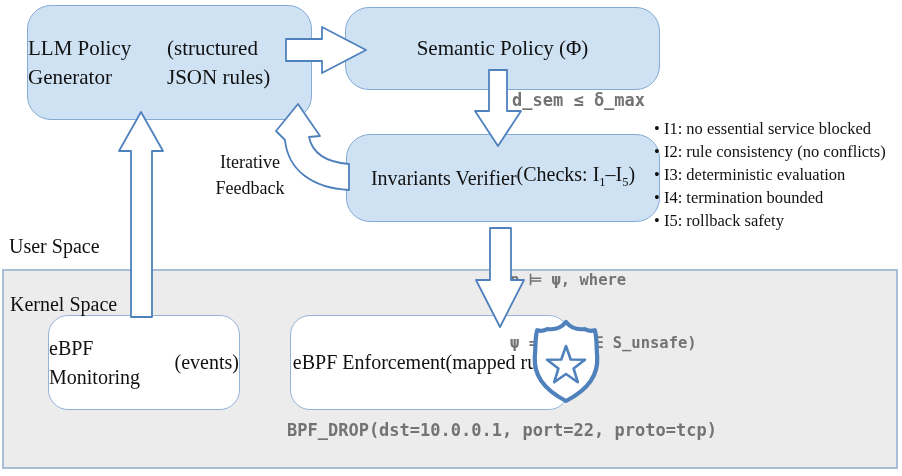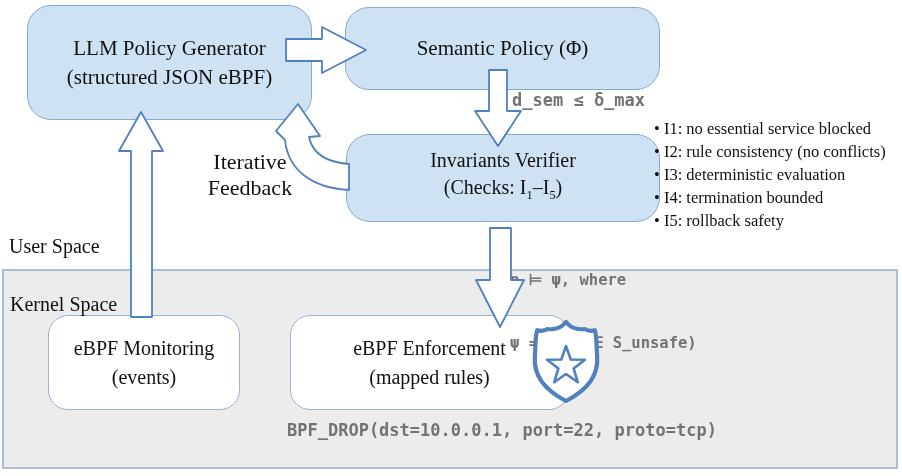--- a/index.html
+++ b/index.html
@@ -13,40 +13,40 @@
   }
   .abs{position:absolute;}
   
   .kernel-rect{
     left:2px;top:269px;width:892px;height:196px;
     background:#ececec;border:2px solid #a9bdd6;
     z-index:0;
   }
   
   .node{
-    display:flex;flex-direction:column;align-items:center;justify-content:center;
+    display:flex;flex-direction:row;align-items:center;justify-content:center;
     text-align:left;z-index:2;
   }
   .node-blue{
     background:#cfe2f3;border:1.6px solid #85aad4;border-radius:24px;
     font-size:21px;line-height:29px;
   }
   .node-white{
     background:#ffffff;border:1.6px solid #95b3d7;border-radius:20px;
     font-size:20px;line-height:29px;
   }
   #llm-node{left:27px;top:5px;width:283px;height:113px;}
   #semantic-node{left:345px;top:7px;width:313px;height:81px;}
   #verifier-node{left:346px;top:134px;width:312px;height:86px;font-size:20px;line-height:27px;}
   #monitoring-node{left:48px;top:315px;width:190px;height:93px;}
   #enforcement-node{left:290px;top:315px;width:277px;height:93px;}
   sub.inv{font-size:0.62em;}
   
   .plain-label{font-size:20px;line-height:26px;z-index:2;}
-  #iterative-feedback{left:185px;top:149px;width:130px;text-align:center;font-size:22px;}
+  #iterative-feedback{left:185px;top:149px;width:130px;text-align:center;font-size:18px;}
   #user-space-label{left:9px;top:233px;}
   #kernel-space-label{left:10px;top:291px;}
   
   #invariants-list{left:654px;top:117px;width:246px;font-size:16.5px;line-height:23px;z-index:2;}
   .inv-line::before{content:"\2022\00a0";}
   
   .mono{
     font-family:"DejaVu Sans Mono","Liberation Mono",monospace;
     font-weight:bold;color:#737373;z-index:2;white-space:pre;
   }
@@ -62,21 +62,21 @@
 </style>
 </head>
 <body>
 
 <div id="canvas">
 
   <div class="abs kernel-rect"></div>
 
   <div class="abs node node-blue" id="llm-node">
     <div>LLM Policy Generator</div>
-    <div>(structured JSON eBPF)</div>
+    <div>(structured JSON rules)</div>
   </div>
 
   <div class="abs node node-blue" id="semantic-node">
     <div>Semantic Policy (Φ)</div>
   </div>
 
   <div class="abs node node-blue" id="verifier-node">
     <div>Invariants Verifier</div>
     <div>
       <span>(Checks: I</span><sub class="inv">1</sub><span>–I</span><sub class="inv">5</sub><span>)</span>

